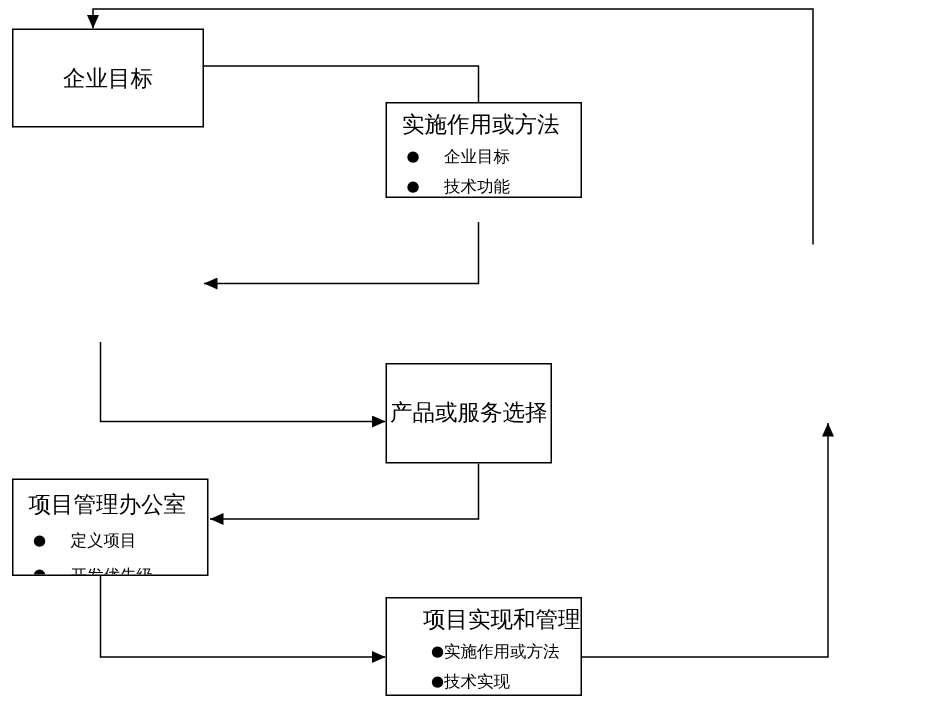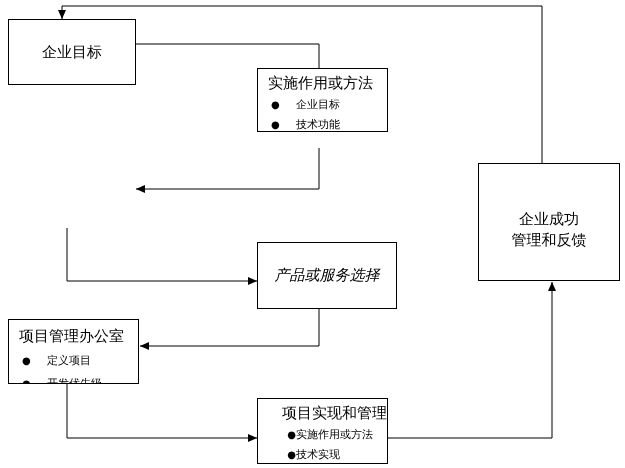--- a/index.html
+++ b/index.html
@@ -64,21 +64,21 @@
     justify-content: center;
     padding-top: 16px;
     font-size: 15px;
     line-height: 21px;
     text-align: center;
   }
   
   #node-goal    { left: 8px;   top: 19px;  width: 128px; height: 66px; }
   #node-method  { left: 257px; top: 68px;  width: 131px; height: 64px; }
   #node-tech    { left: 8px;   top: 163px; width: 128px; height: 66px; }
-  #node-product { left: 257px; top: 242px; width: 140px; height: 67px; font-style: italic; }
+  #node-product { left: 257px; top: 242px; width: 111px; height: 67px; }
   #node-pmo     { left: 8px;   top: 319px; width: 131px; height: 65px; }
   #node-impl    { left: 257px; top: 398px; width: 131px; height: 66px; text-align: right; }
   #node-success { left: 478px; top: 163px; width: 142px; height: 118px; }
 </style>
 </head>
 <body>
 
 <div class="canvas">
 
   <svg class="connector-layer" width="625" height="468" viewBox="0 0 625 468" xmlns="http://www.w3.org/2000/svg">
@@ -134,18 +134,14 @@
     <div class="bullet-row">
       <span class="bullet-icon">●</span>
       <span>实施作用或方法</span>
     </div>
     <div class="bullet-row">
       <span class="bullet-icon">●</span>
       <span>技术实现</span>
     </div>
   </div>
 
-  <div class="node node-twoline" id="node-success">
-    <span>企业成功</span>
-    <span>管理和反馈</span>
-  </div>
 
 </div>
 
 </body></html>

